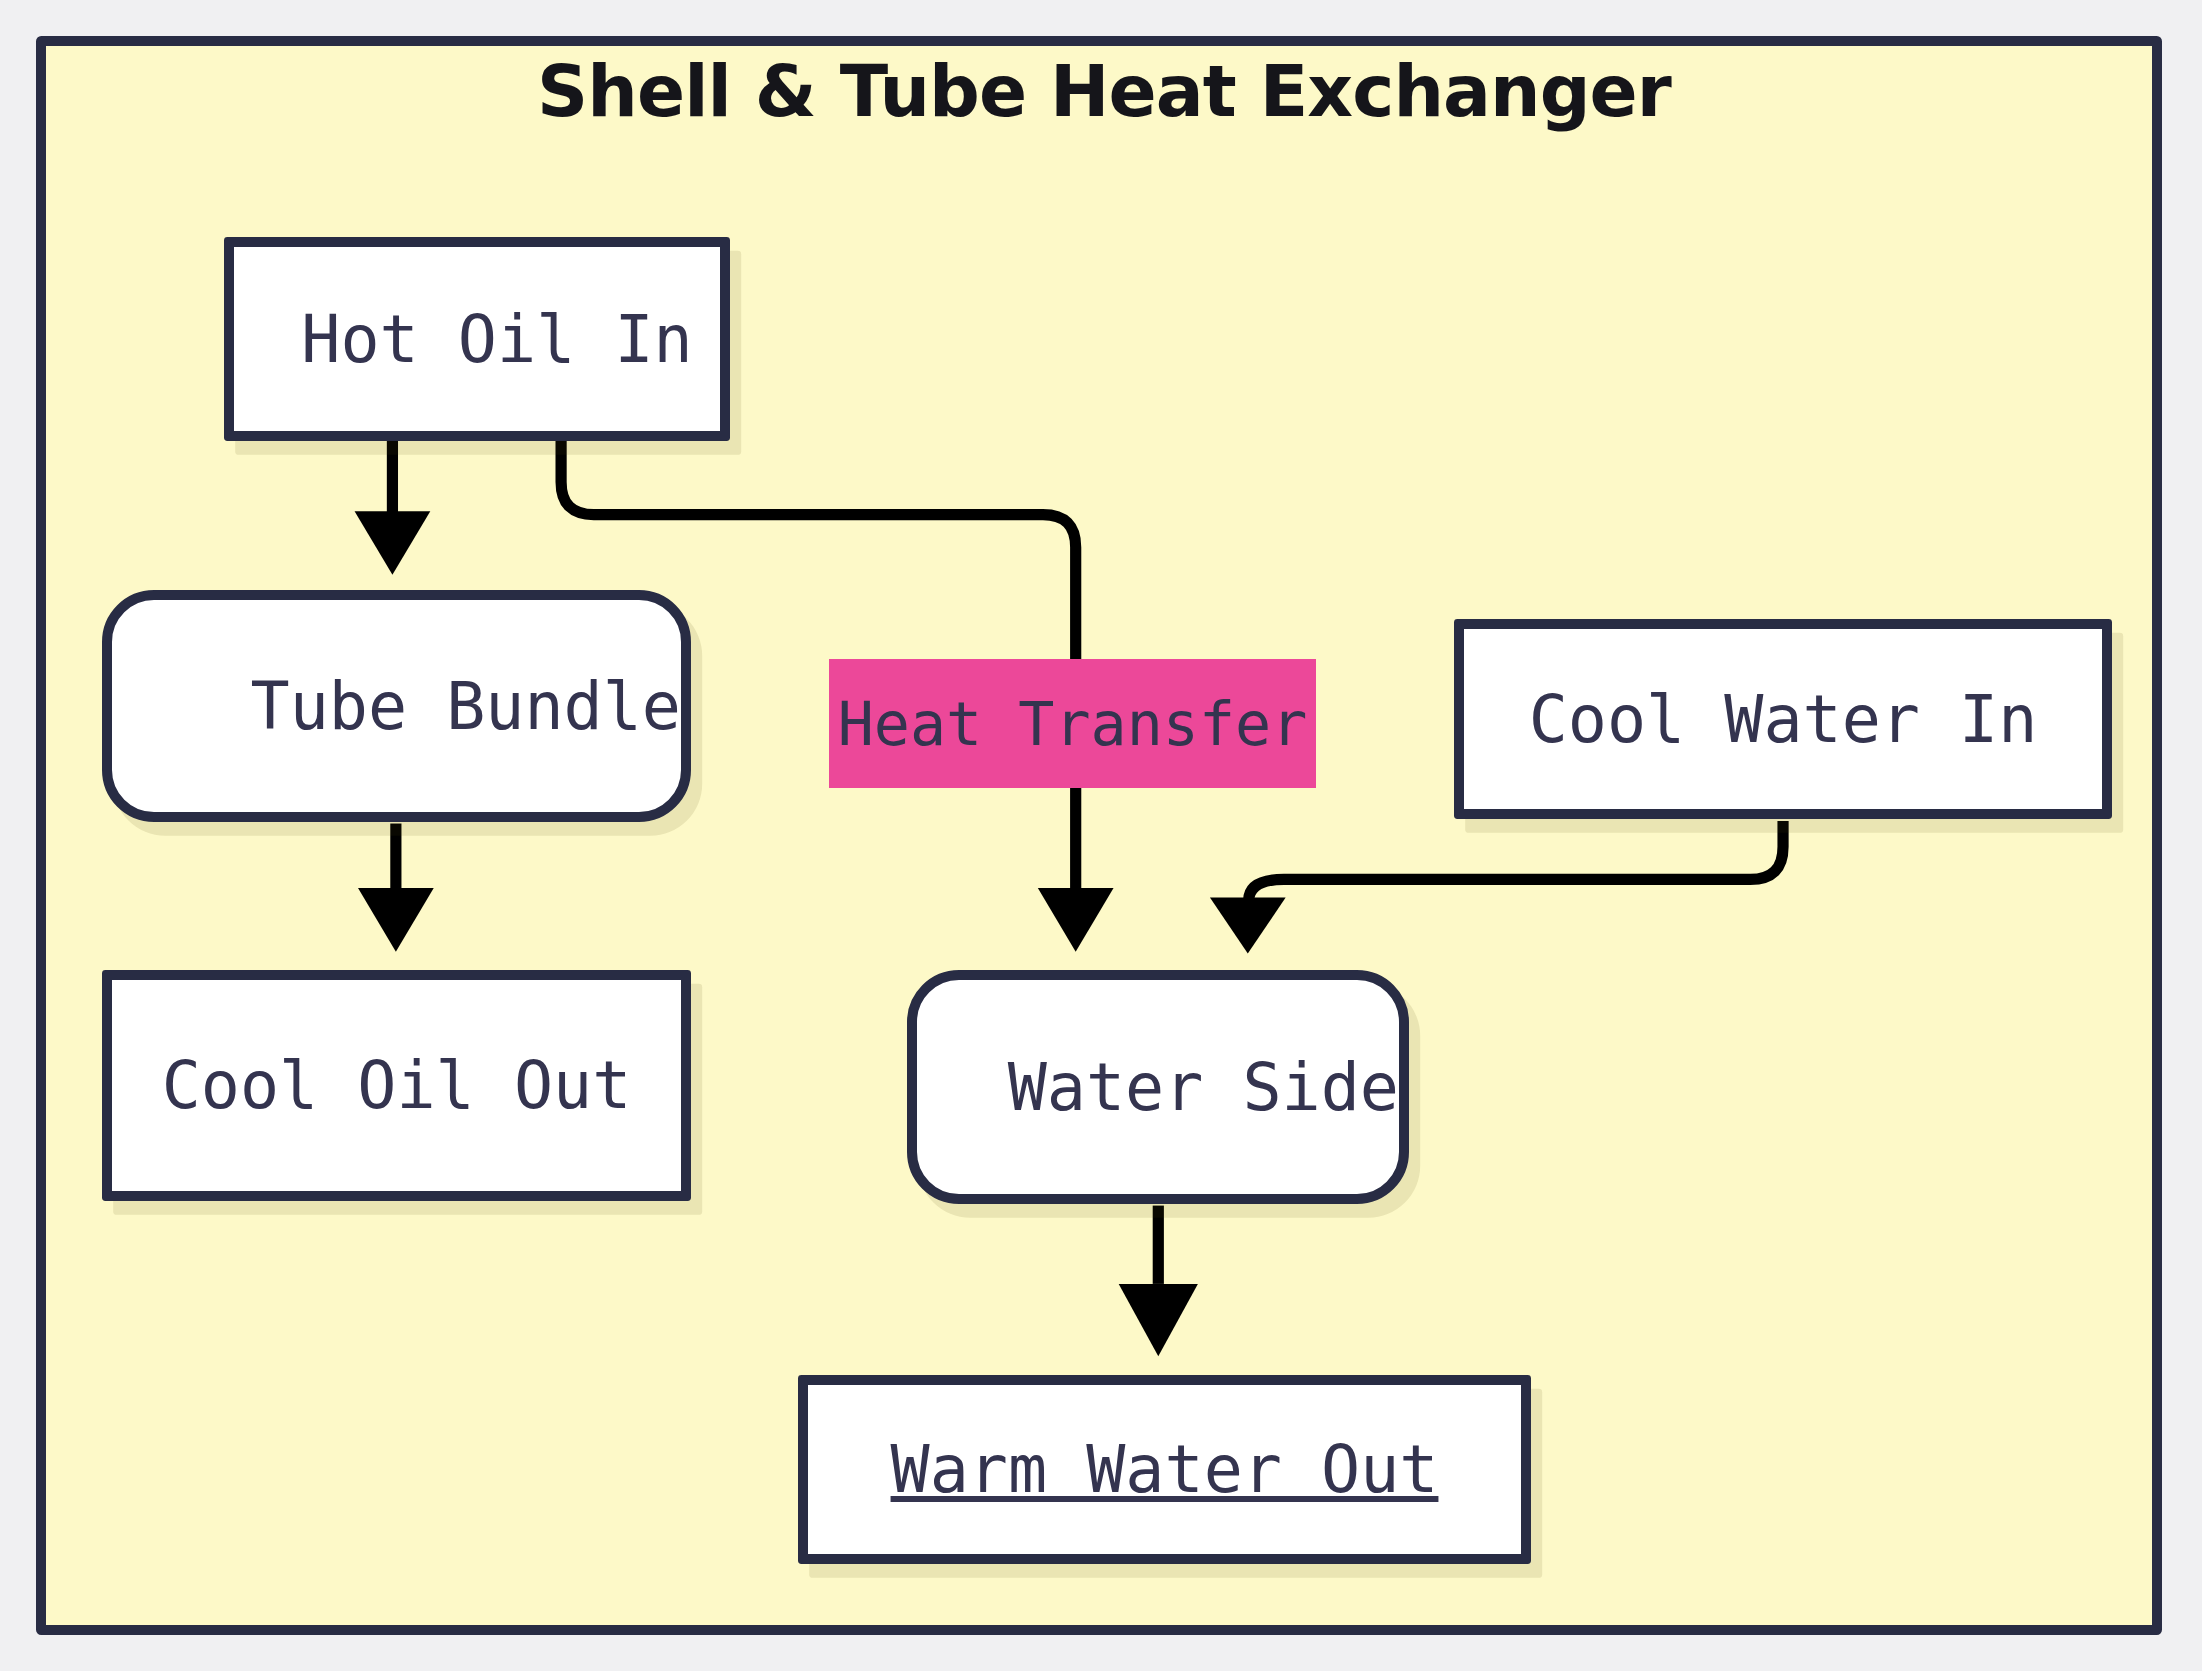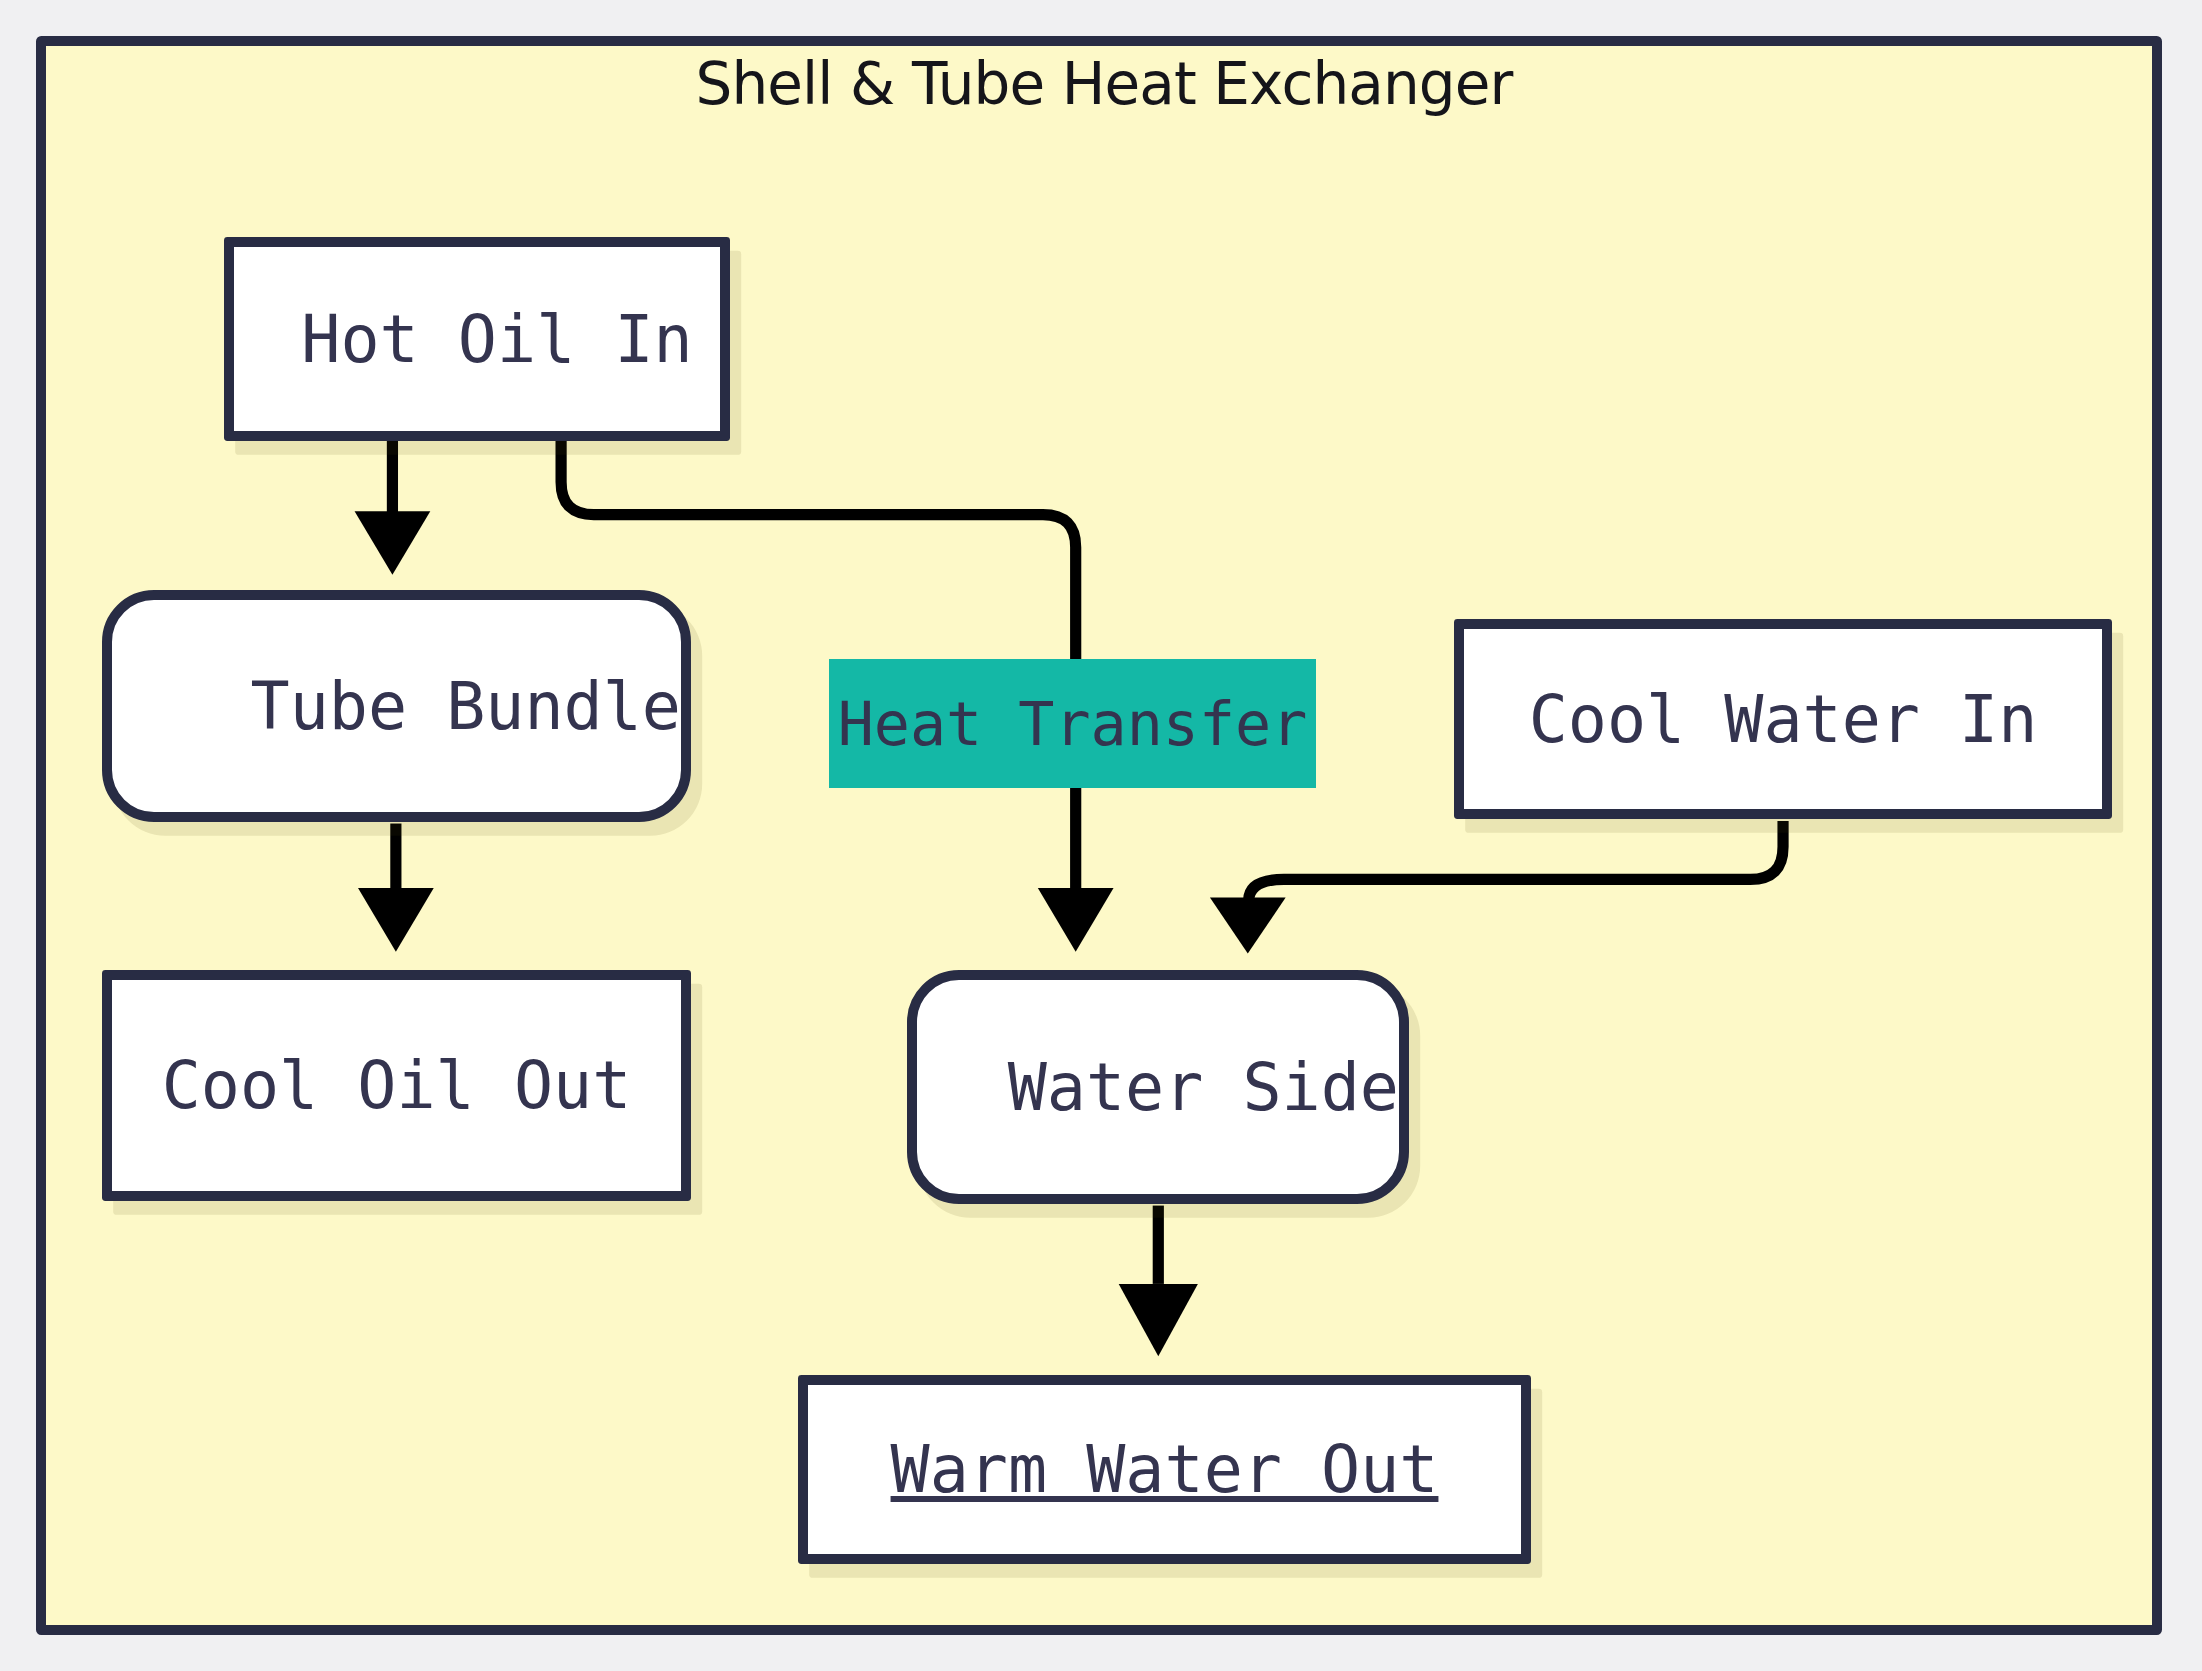--- a/index.html
+++ b/index.html
@@ -23,22 +23,22 @@
     border: 10.3px solid #282c44;
     border-radius: 5.2px;
   }
   .title {
     position: absolute;
     left: 46px;
     top: 50px;
     width: 2116px;
     text-align: center;
     font-family: "DejaVu Sans", sans-serif;
-    font-size: 58px;
-    font-weight: 400;
+    font-size: 71px;
+    font-weight: 700;
     letter-spacing: -0.9px;
     color: #15151a;
     white-space: nowrap;
   }
   svg.edges {
     position: absolute;
     left: 0;
     top: 0;
     width: 2203px;
     height: 1672px;
@@ -67,21 +67,21 @@
   .node-cool-water-in { left: 1454px; top: 619px;  width: 658px; height: 200px; }
   .node-shell-side    { left: 907px; top: 970px; width: 502px; height: 234px; }
   .node-warm-water-out{ left: 798px;  top: 1375px; width: 733px; height: 189px; text-decoration: underline; }
   .edge-label {
     position: absolute;
     left: 829px;
     top: 659px;
     width: 487px;
     height: 129px;
     box-sizing: border-box;
-    background: #14b8a6;
+    background: #ec4899;
     display: flex;
     align-items: center;
     justify-content: center;
     font-size: 60px;
     color: #34344f;
     white-space: nowrap;
   }
 </style>
 </head>
 <body>

